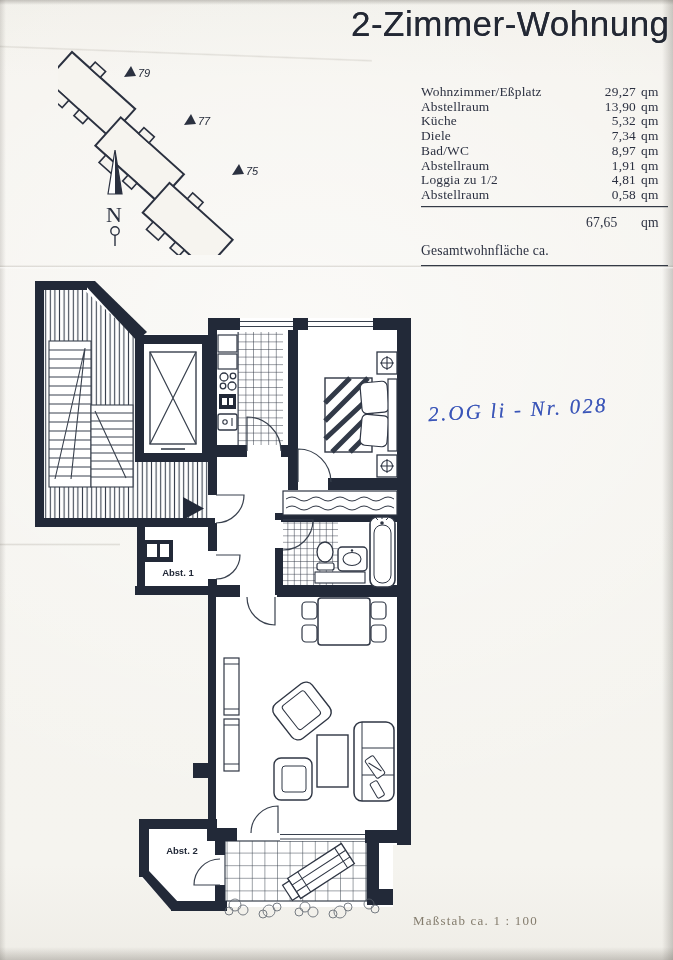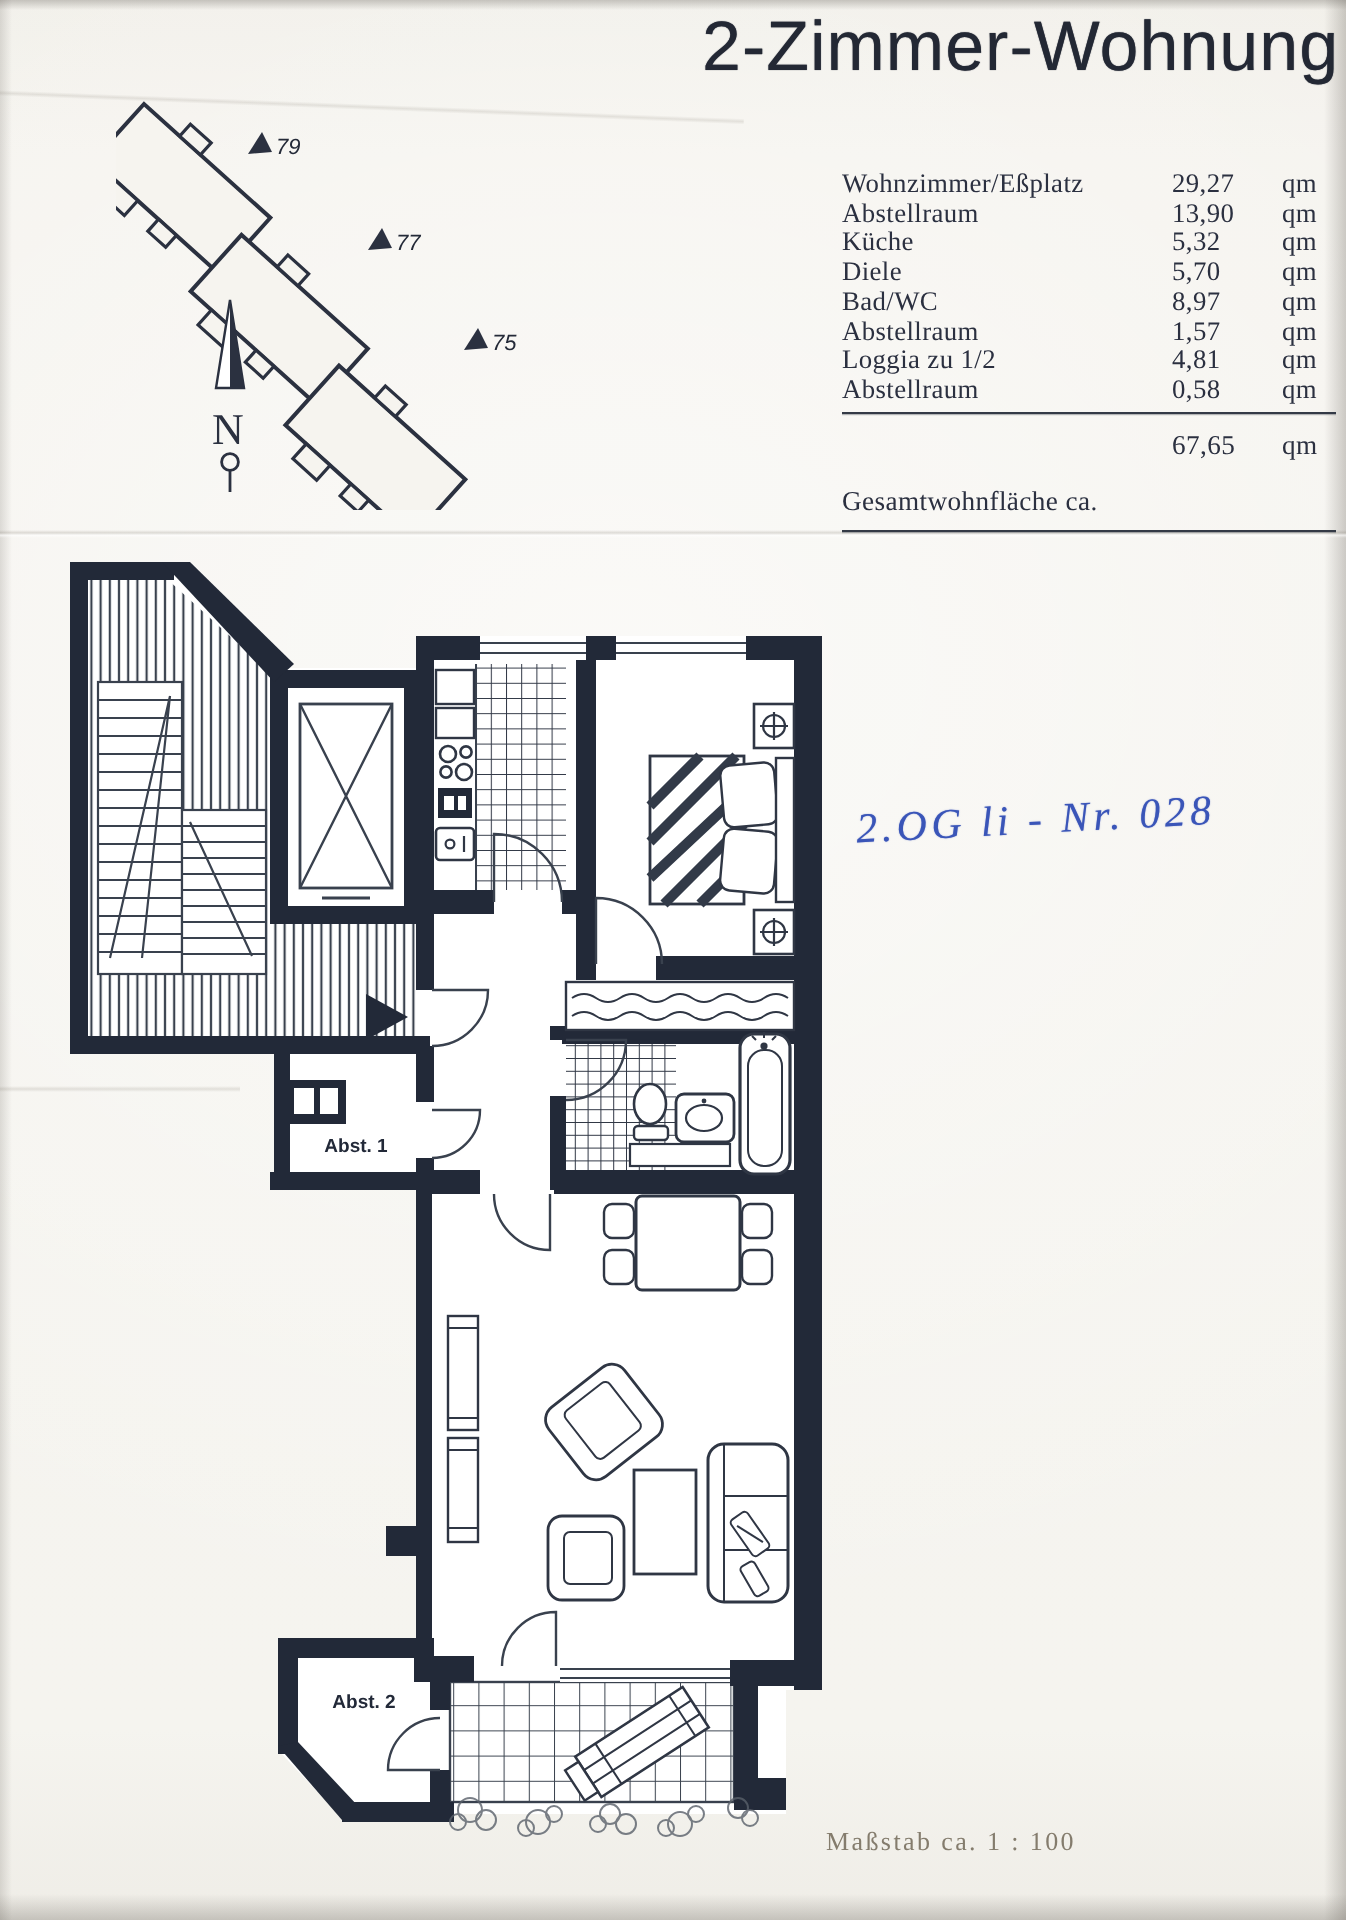--- a/index.html
+++ b/index.html
@@ -23,21 +23,21 @@
 
   .title{
     position:absolute;left:351px;top:4px;width:320px;
     font-size:35px;font-weight:400;letter-spacing:.5px;color:#232834;
     text-shadow:0 0 .5px rgba(35,40,52,.9);white-space:nowrap;
   }
 
   .area-table{position:absolute;left:421px;top:85px;width:247px;color:#2b3040;}
   .trow{display:flex;font:13.4px/14.7px "Liberation Serif",serif;letter-spacing:.2px;}
   .trow .lbl{flex:1;}
-  .trow .val{width:50px;}
+  .trow .val{width:50px;text-align:right;}
   .trow .unit{width:27px;padding-left:5px;}
   .t-rule{border-top:1.6px solid #343a46;margin-top:3px;box-shadow:0 .6px 0 rgba(52,58,70,.35);}
   .t-total{display:flex;padding:8px 0 4px 0;font:13.6px/15px "Liberation Serif",serif;letter-spacing:.2px;}
   .t-total .lbl{flex:1;margin-top:28px;}
   .t-total .val{width:50px;}
   .t-total .unit{width:27px;padding-left:5px;}
 
   .handwriting{
     position:absolute;left:428px;top:396px;width:240px;
     font:italic 21px "Liberation Serif",serif;color:#3a55b8;
@@ -80,31 +80,31 @@
           <span class="val">13,90</span>
           <span class="unit">qm</span>
         </div>
         <div class="trow">
           <span class="lbl">Küche</span>
           <span class="val">5,32</span>
           <span class="unit">qm</span>
         </div>
         <div class="trow">
           <span class="lbl">Diele</span>
-          <span class="val">5,70</span>
+          <span class="val">7,34</span>
           <span class="unit">qm</span>
         </div>
         <div class="trow">
           <span class="lbl">Bad/WC</span>
           <span class="val">8,97</span>
           <span class="unit">qm</span>
         </div>
         <div class="trow">
           <span class="lbl">Abstellraum</span>
-          <span class="val">1,57</span>
+          <span class="val">1,91</span>
           <span class="unit">qm</span>
         </div>
         <div class="trow">
           <span class="lbl">Loggia zu 1/2</span>
           <span class="val">4,81</span>
           <span class="unit">qm</span>
         </div>
         <div class="trow">
           <span class="lbl">Abstellraum</span>
           <span class="val">0,58</span>

